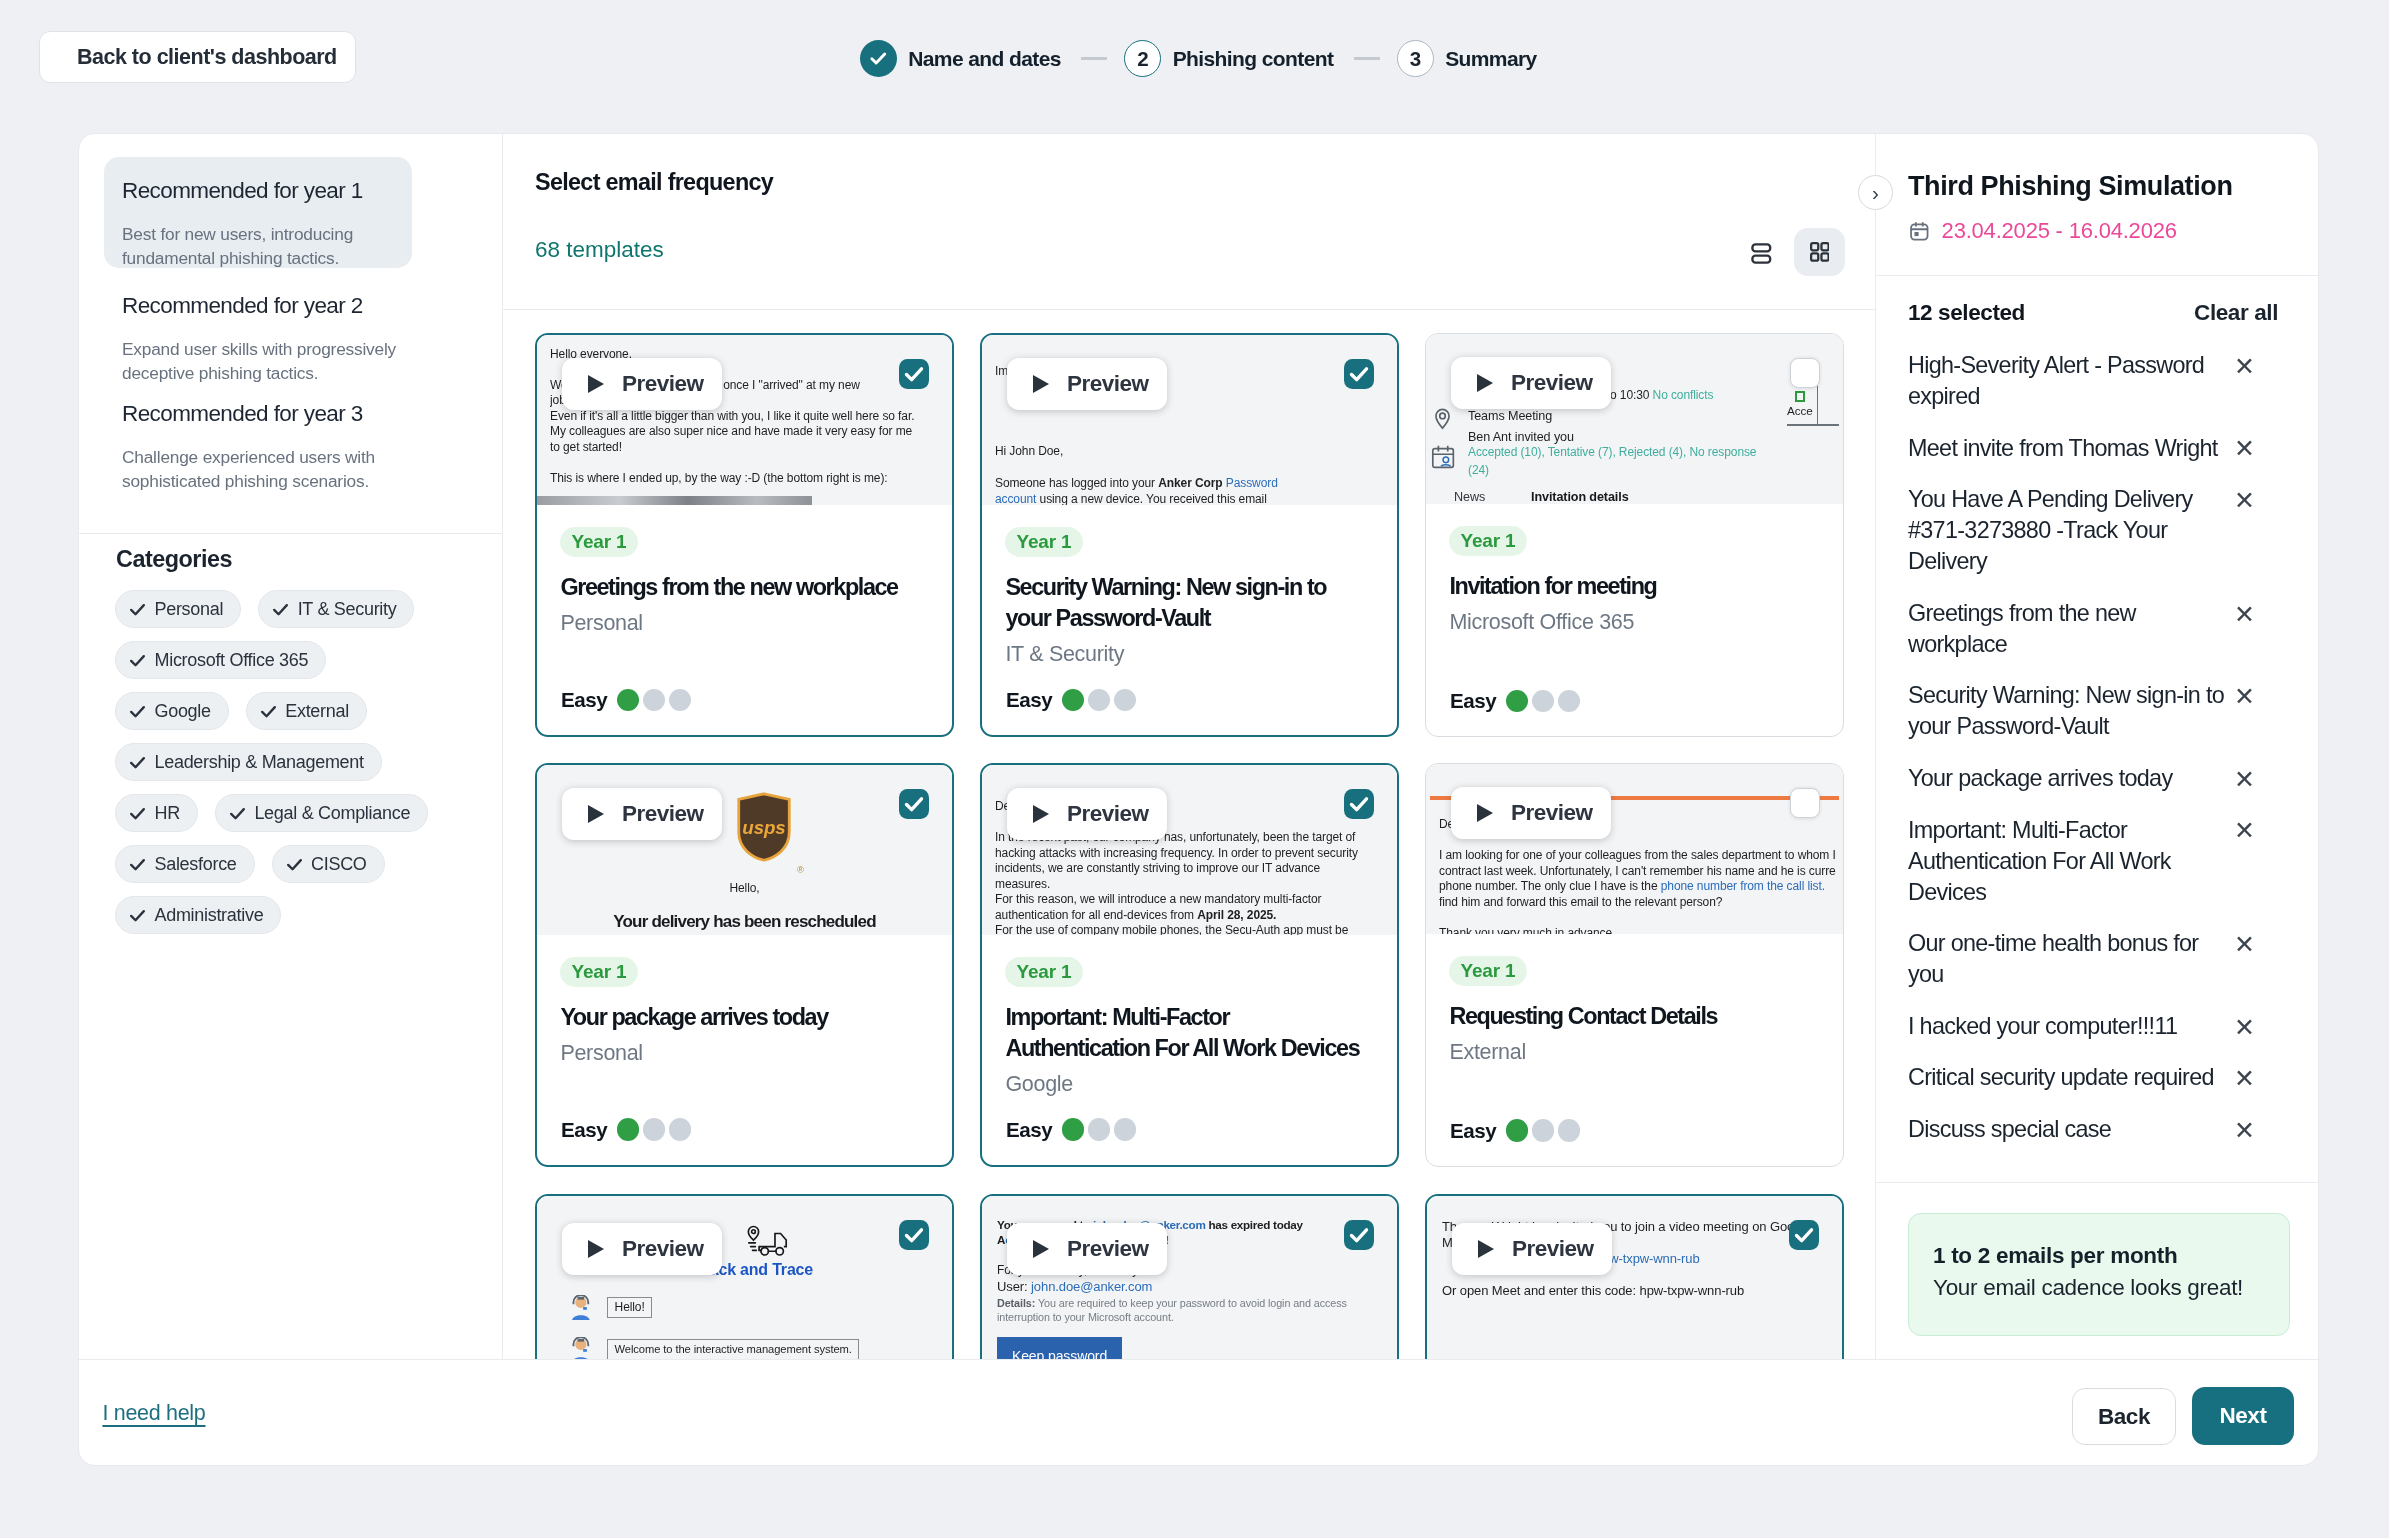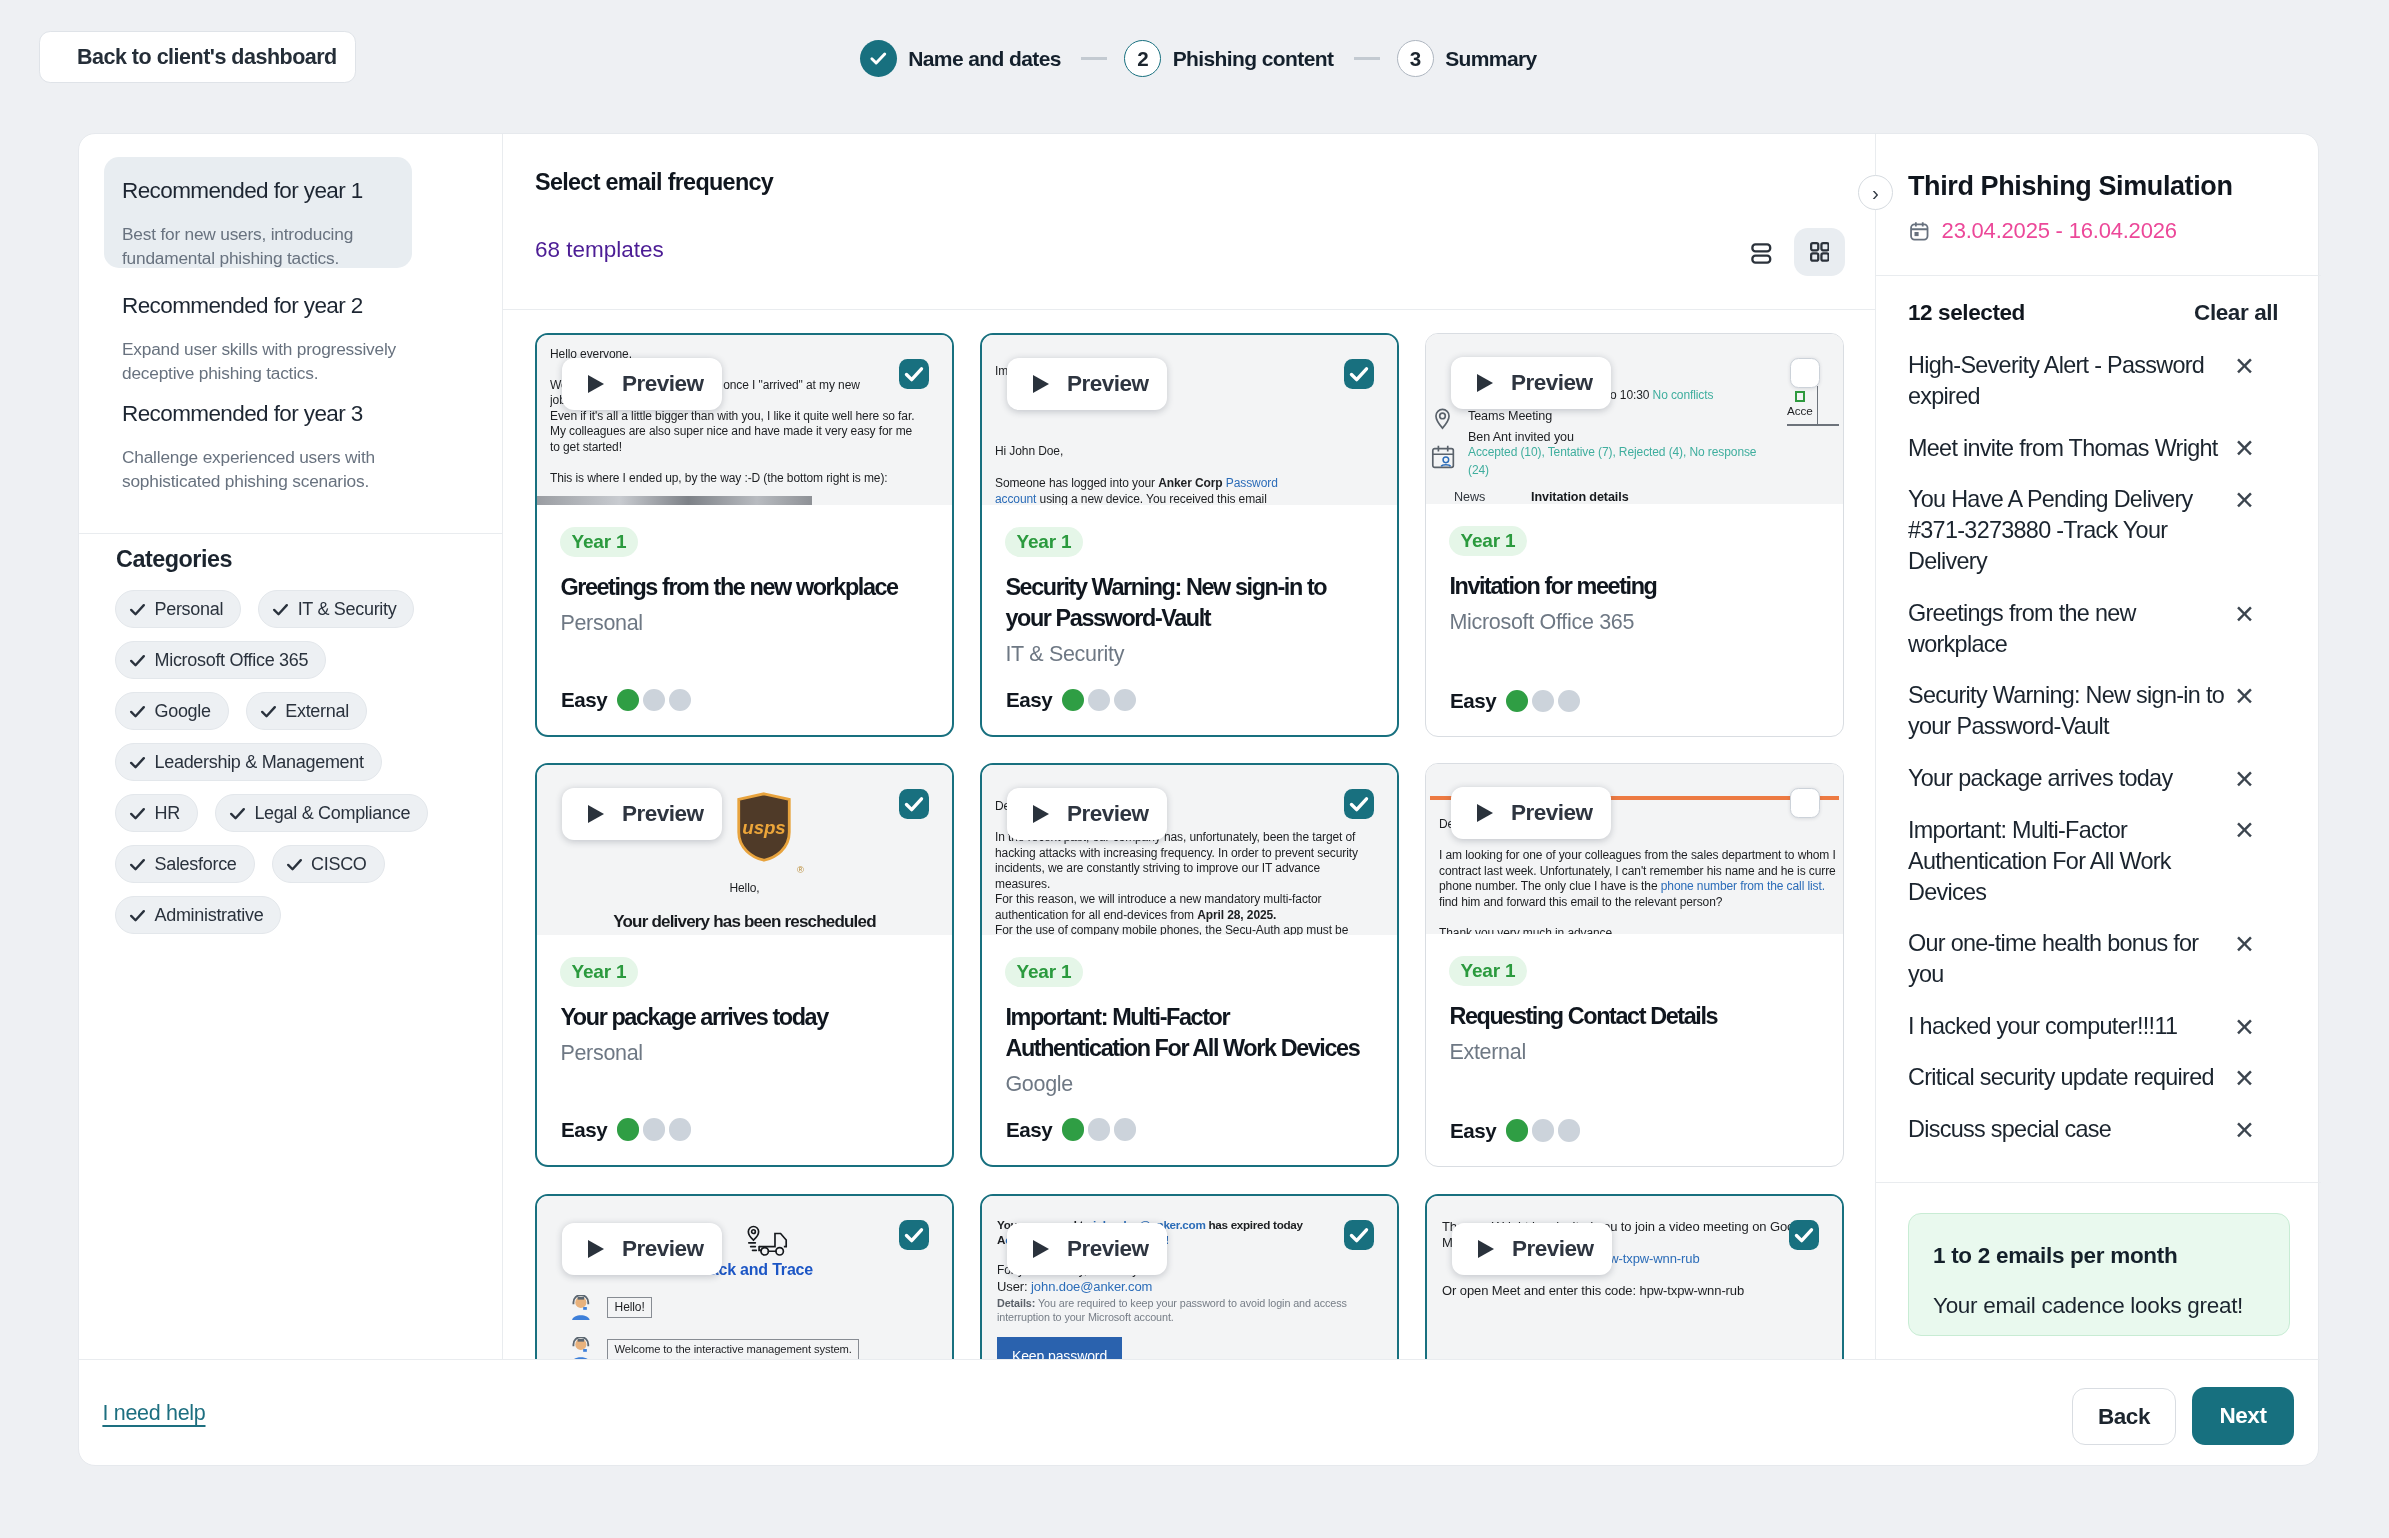--- a/index.html
+++ b/index.html
@@ -25,21 +25,21 @@
 .rect1,.rect2{font-size:22.5px;letter-spacing:-0.6px;color:#1d2632}
 .recd{font-size:17.3px;letter-spacing:-0.2px;color:#68727f;line-height:24px;margin-top:18px}
 .rec2{position:absolute;left:43px;width:319px}
 .catdiv{position:absolute;left:0;top:399px;width:424px;border-top:0.9px solid #e9ecef}
 .cath{position:absolute;left:37px;top:412px;font-size:23.4px;font-weight:bold;color:#1b242e;letter-spacing:-0.5px}
 .chips{position:absolute;left:36px;top:456px}.crow{display:flex;gap:17px;margin-bottom:13px}
 .chip{height:38px;background:#edf0f3;border:0.9px solid #e3e7eb;border-radius:19.7px;display:flex;align-items:center;padding:0 17px 0 12px;font-size:18px;color:#2a323d;letter-spacing:-0.3px;white-space:nowrap}
 .chip svg{margin-right:7.5px}
 
 .mh1{position:absolute;left:32px;top:35px;font-size:23.4px;font-weight:bold;color:#10161e;letter-spacing:-0.7px}
-.mh2{position:absolute;left:32px;top:103px;font-size:22.5px;color:#4c1d95}
+.mh2{position:absolute;left:32px;top:103px;font-size:22.5px;color:#0f766e}
 .icolist{position:absolute;left:1248px;top:109px;width:20.6px;height:21.5px}
 .icogrid{position:absolute;left:1291px;top:94px;width:51px;height:48px;background:#e9edf1;border-radius:14px;display:flex;align-items:center;justify-content:center}
 .collapse{position:absolute;left:1355px;top:41px;width:35px;height:35px;background:#fff;border:1.4px solid #d6dbe0;border-radius:50%;display:flex;align-items:center;justify-content:center;font-size:20.6px;color:#343c46;z-index:5}
 
 .card{position:absolute;width:419px;height:404px;background:#fff;border:1.4px solid #d9dde2;border-radius:13px;overflow:hidden}
 .card.sel{border:2.3px solid #18707f}
 .thumb{position:relative;width:100%;height:170px;background:#f3f4f5;overflow:hidden;font-size:12px;color:#1d1f22;line-height:15.5px;letter-spacing:-0.1px}
 .tline{white-space:nowrap;overflow:hidden}
 .pv{position:absolute;left:25px;top:22.5px;width:160px;height:52px;background:#fff;border-radius:12px;box-shadow:0 1.9px 7.5px rgba(30,40,60,.22);display:flex;align-items:center;z-index:3}
 .pv i{width:0;height:0;border-left:16px solid #2a323c;border-top:9.4px solid transparent;border-bottom:9.4px solid transparent;margin-left:26px}
@@ -62,21 +62,21 @@
 .rdate svg{margin-right:12px}
 .rdiv1{position:absolute;left:0;top:141px;width:445px;border-top:0.9px solid #e9ecef}
 .rsel{position:absolute;left:32px;top:166px;font-size:22.5px;font-weight:bold;color:#10161e;letter-spacing:-0.4px}
 .rclear{position:absolute;right:42px;top:166px;font-size:22.5px;font-weight:600;color:#1b242e;letter-spacing:-0.4px}
 .rlist{position:absolute;left:32px;top:216px;width:381px}
 .ritem{position:relative;font-size:23.4px;line-height:31px;color:#1b242e;letter-spacing:-0.7px;margin-bottom:20.6px;padding-right:51px}
 .ritem .x{position:absolute;right:32px;top:2.8px;width:26px;height:26px;color:#3c454f;font-size:25px;line-height:26px;text-align:center}
 .rdiv2{position:absolute;left:0;top:1048px;width:445px;border-top:0.9px solid #e9ecef}
 .greenbox{position:absolute;left:32px;top:1079px;width:382px;height:123px;background:#e9f9ee;border:1.4px solid #c8ecd4;border-radius:13px;padding:29px 0 0 24px}
 .gb1{font-size:22.5px;font-weight:bold;color:#14202a;letter-spacing:-0.3px}
-.gb2{font-size:22.5px;color:#1b242e;letter-spacing:-0.3px;margin-top:24px}
+.gb2{font-size:22.5px;color:#1b242e;letter-spacing:-0.3px;margin-top:6px}
 
 .help{position:absolute;left:23.4px;top:41px;font-size:21.5px;color:#1d6f80;text-decoration:underline;text-underline-offset:4.7px;letter-spacing:-0.3px}
 .fback{position:absolute;left:1993px;top:28px;width:104px;height:57px;background:#fff;border:1.9px solid #d9dde2;border-radius:13px;display:flex;align-items:center;justify-content:center;font-size:22.5px;font-weight:bold;color:#1c252e;letter-spacing:-0.4px}
 .fnext{position:absolute;left:2113px;top:27px;width:102px;height:58px;background:#17707f;border-radius:13px;display:flex;align-items:center;justify-content:center;font-size:22.5px;font-weight:bold;color:#fff;letter-spacing:-0.4px}
 </style></head><body>
 
 <div class="backbtn">Back to client's dashboard</div>
 <div class="stepper">
   <div class="stepc done">
       <svg width="20.6" height="20.6" viewBox="0 0 24 24" fill="none">

